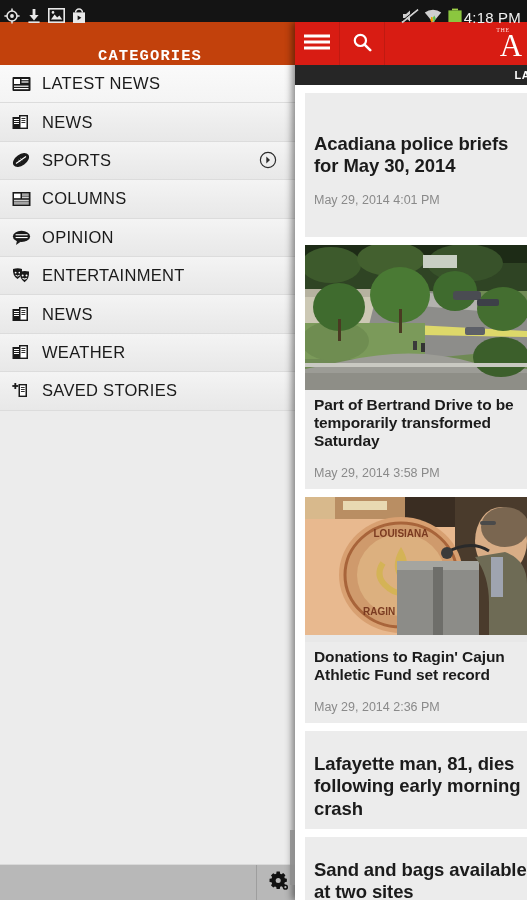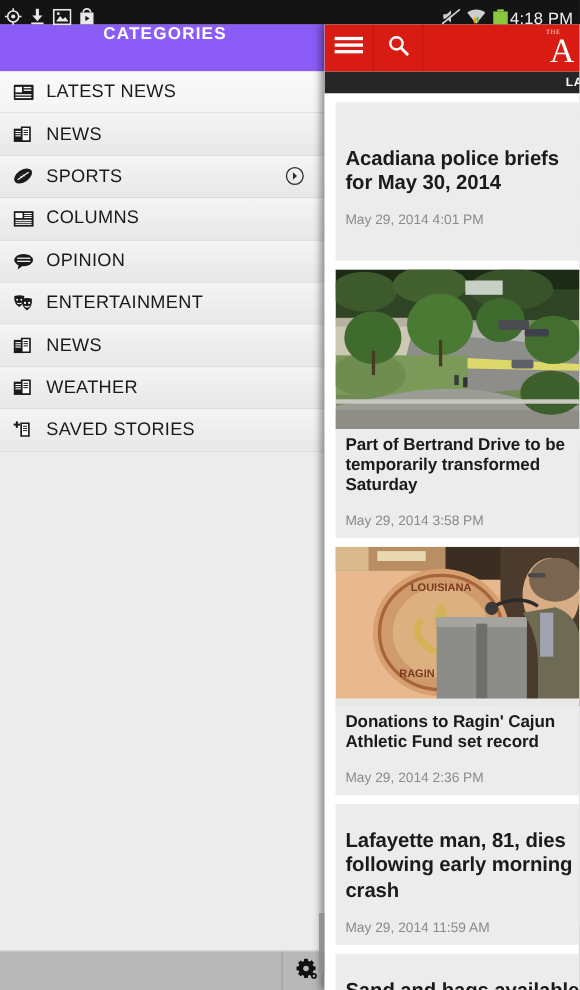--- a/index.html
+++ b/index.html
@@ -24,22 +24,22 @@
     color:#f2f2f2; font-size:15px; letter-spacing:.2px;
     font-family:"Liberation Sans", sans-serif;
   }
 
   
   .drawer{
     position:absolute; top:22px; left:0; width:527px; height:878px;
     background:#ececec; z-index:10;
   }
   .drawer-title-bar{
-    height:43px; background:#8b5cf6; display:flex;
-    align-items:flex-start; justify-content:center;
+    height:43px; background:#c2410c; display:flex;
+    align-items:flex-end; justify-content:center;font-family:Liberation Mono, monospace;
   }
   .drawer-title{
     color:#ffffff; font-size:15.5px; font-weight:bold;
     letter-spacing:1.1px;
     
     margin-right:227px;
   }
   .cat-list{ background:#ececec; }
   .cat-row{
     position:relative; height:38.4px;
@@ -432,21 +432,20 @@
         </div>
         <div class="card-body">
           <div class="card-title">Donations to Ragin' Cajun Athletic Fund set record</div>
           <div class="card-date">May 29, 2014 2:36 PM</div>
         </div>
       </div>
 
       <div class="card tail">
         <div class="card-body">
           <div class="card-title big">Lafayette man, 81, dies following early morning crash</div>
-          <div class="card-date">May 29, 2014 11:59 AM</div>
         </div>
       </div>
 
       <div class="card tail">
         <div class="card-body">
           <div class="card-title big">Sand and bags available at two sites</div>
         </div>
       </div>
 
     </div>

